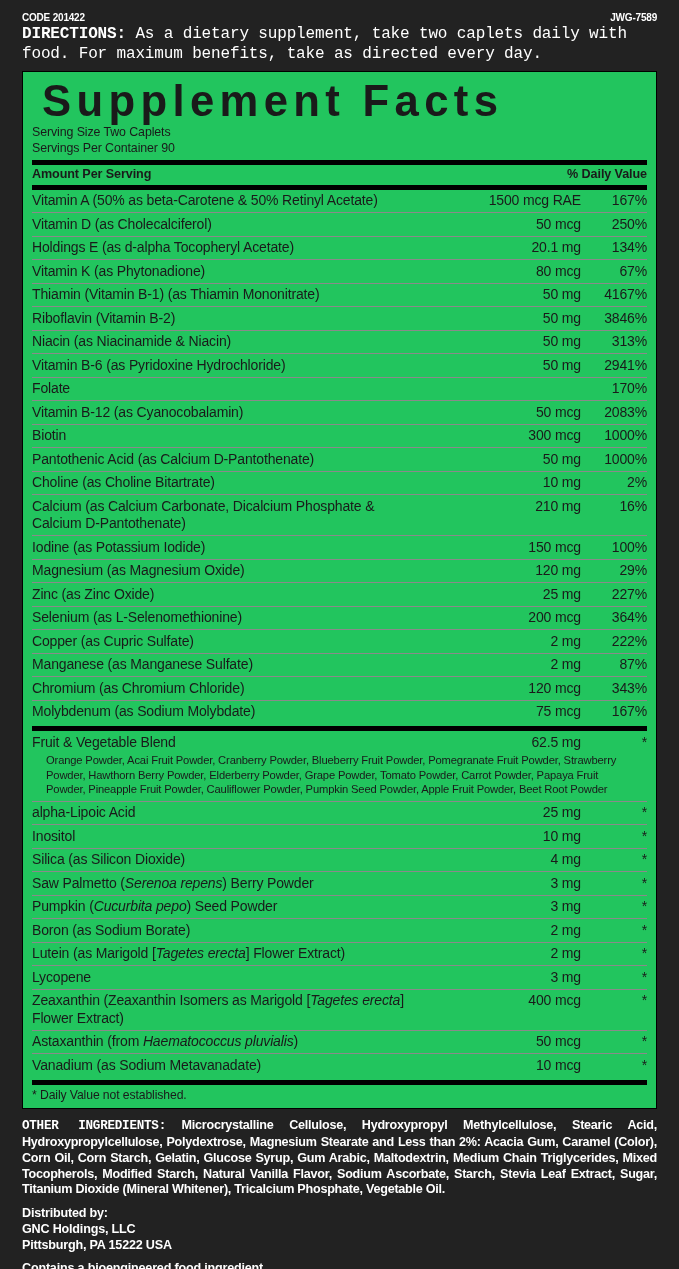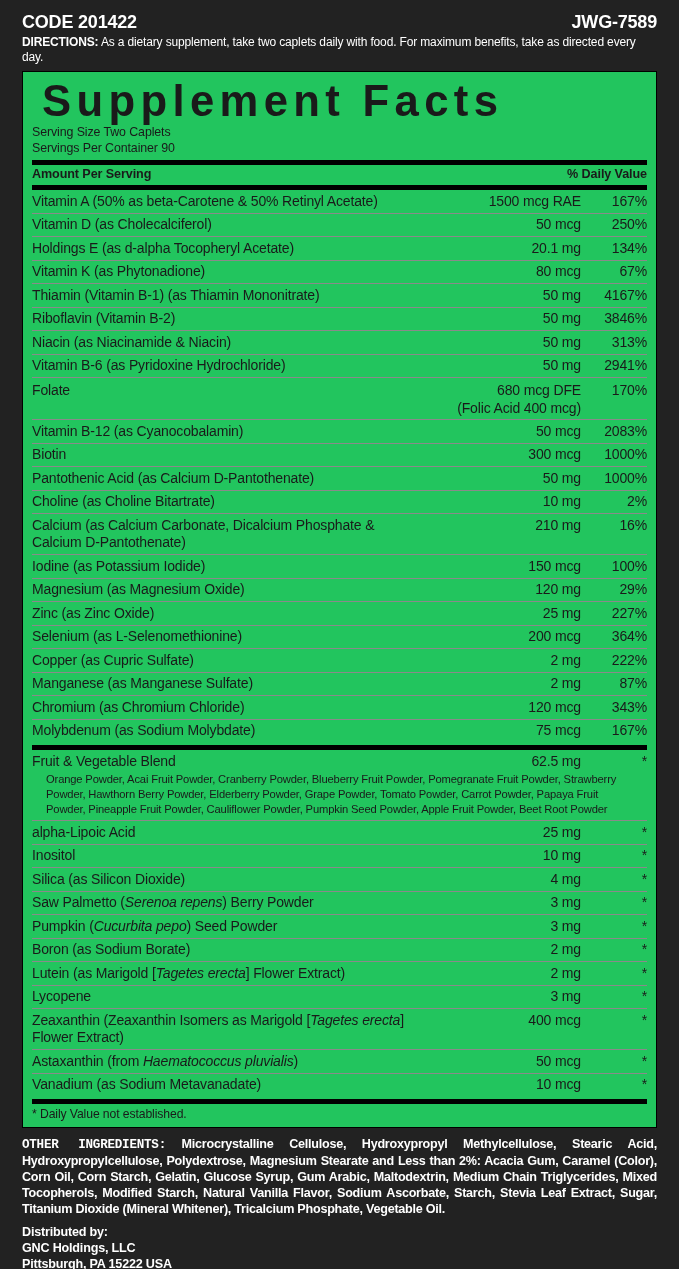--- a/index.html
+++ b/index.html
@@ -24,29 +24,30 @@
 
   
   .top-header {
     padding: 12px 22px 0 22px;
     color: #ffffff;
   }
   .code-row {
     display: flex;
     justify-content: space-between;
     align-items: flex-end;
-    font-size: 18px;
+    font-size: 10px;
     font-weight: bold;
     letter-spacing: -0.2px;
   }
   .directions {
     margin-top: 2px;
-    font-size: 12px;
+    font-size: 16px;
     line-height: 1.22;
     letter-spacing: -0.15px;
+    font-family: Liberation Mono, monospace;
   }
   .directions b { font-weight: bold; }
 
   
   .facts-panel {
     margin: 7px 22px 0 22px;
     background: #22c55e;
     border: 1.5px solid #000;
     box-sizing: border-box;
     padding: 4px 9px 6px 9px;
@@ -230,22 +231,20 @@
           <span class="amt">50 mg</span>
           <span class="dv">313%</span>
         </div>
         <div class="nrow">
           <span class="nm">Vitamin B-6 (as Pyridoxine Hydrochloride)</span>
           <span class="amt">50 mg</span>
           <span class="dv">2941%</span>
         </div>
         <div class="nrow two-line">
           <span class="nm">Folate</span>
-          <span class="amt">680 mcg DFE
-(Folic Acid 400 mcg)</span>
           <span class="dv">170%</span>
         </div>
         <div class="nrow">
           <span class="nm">Vitamin B-12 (as Cyanocobalamin)</span>
           <span class="amt">50 mcg</span>
           <span class="dv">2083%</span>
         </div>
         <div class="nrow">
           <span class="nm">Biotin</span>
           <span class="amt">300 mcg</span>

